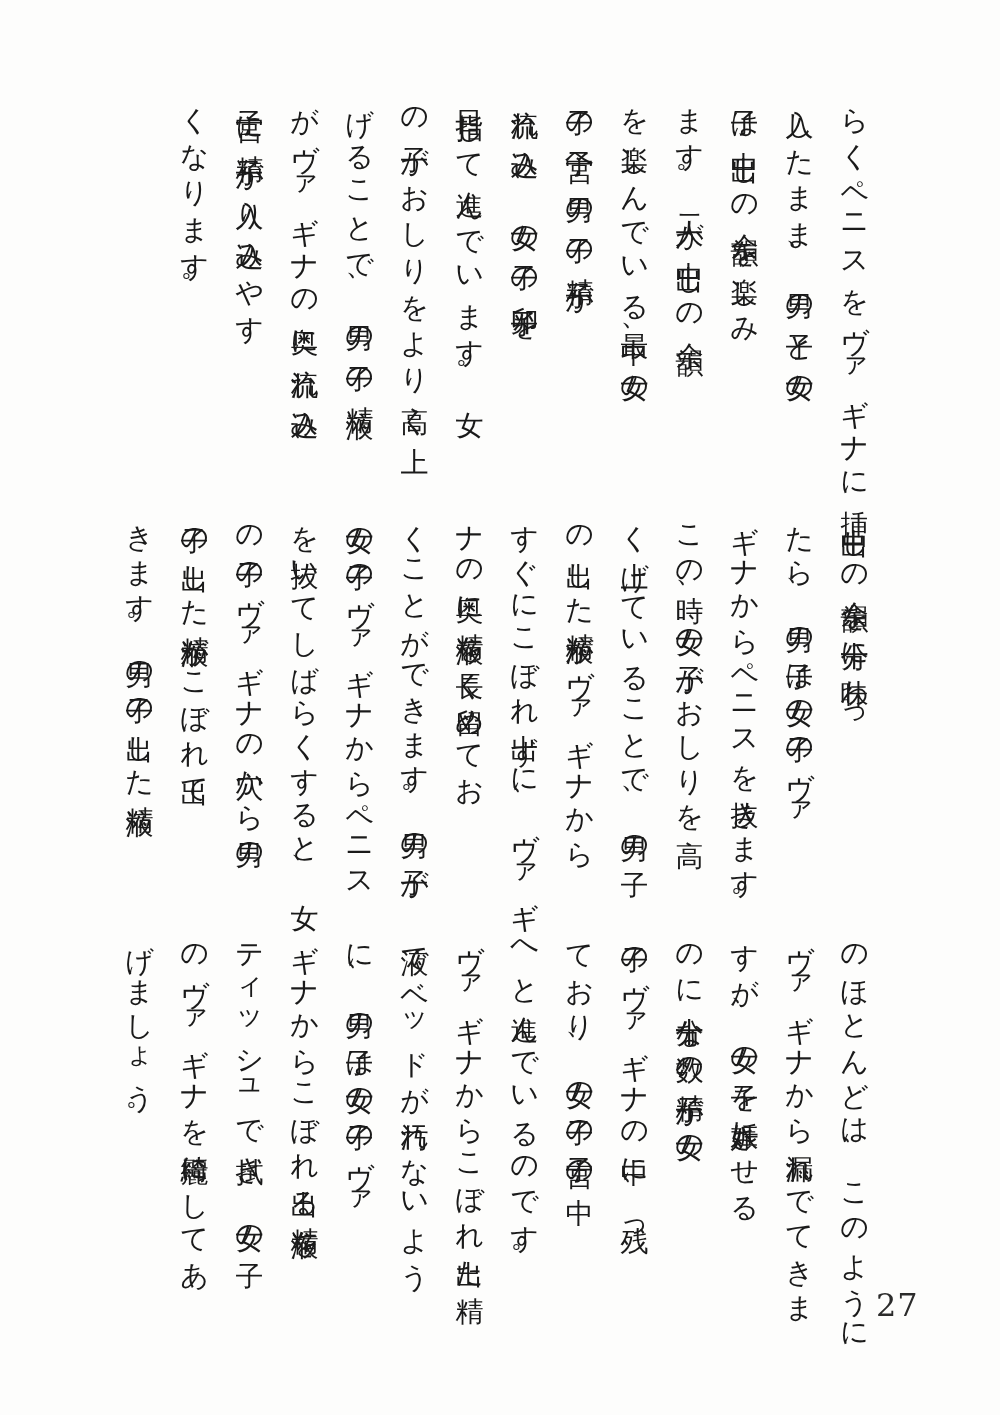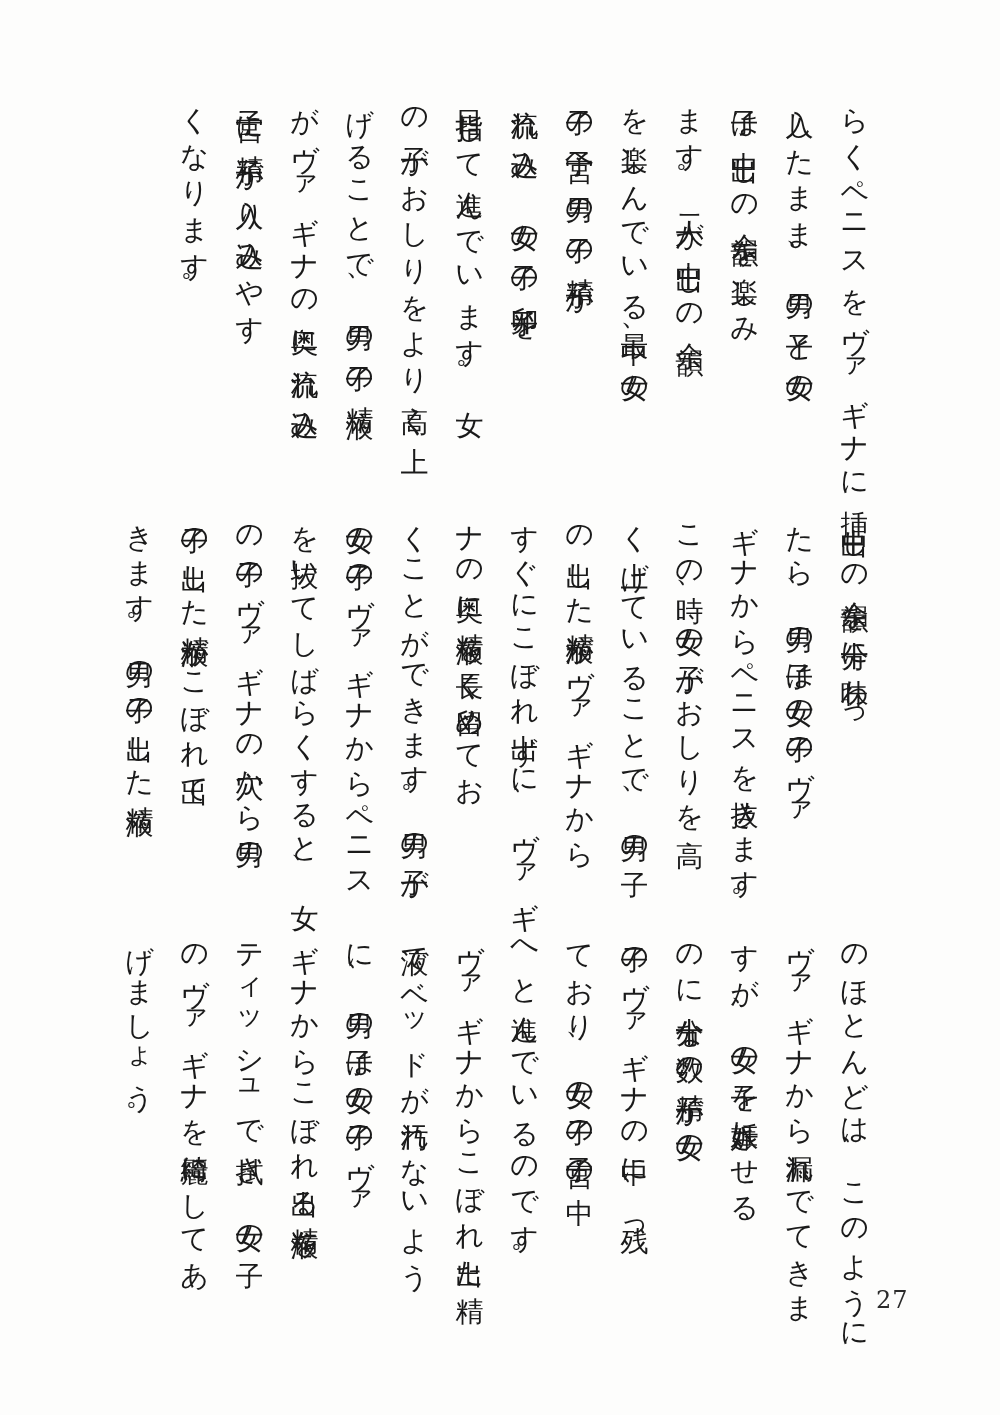--- a/index.html
+++ b/index.html
@@ -40,21 +40,21 @@
   .band-3 {
     top: 925px;
     height: 375px;
     letter-spacing: 2.8px;
   }
   .page-number {
     position: absolute;
     left: 876px;
     top: 1286px;
     font-family: "DejaVu Serif", serif;
-    font-size: 24px;
+    font-size: 32px;
     color: #2b2b2b;
     letter-spacing: 1px;
   }
 </style>
 </head>
 <body>
 
 <div class="page">
   <div class="vtext band-1">らくペニスをヴァギナに挿
 入したまま、男の子と女の

